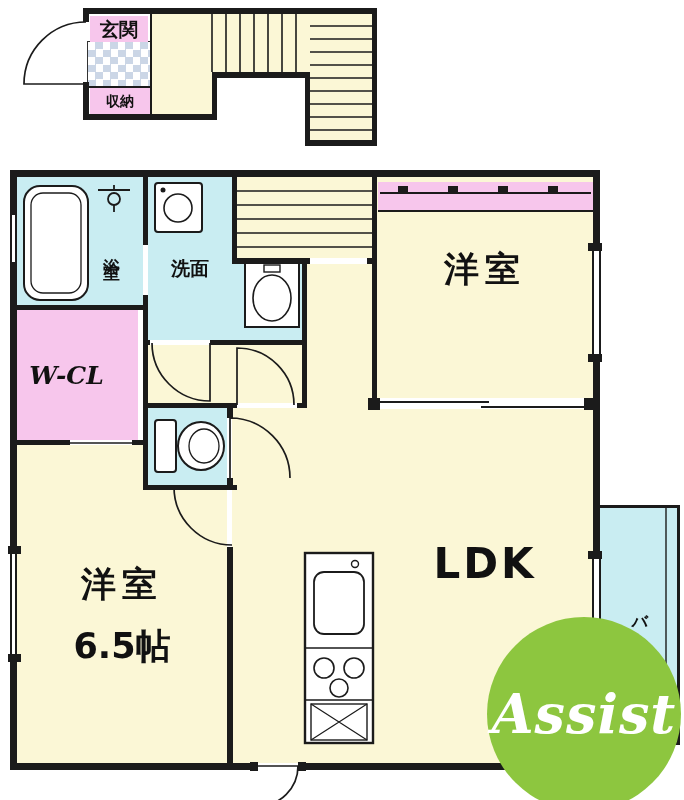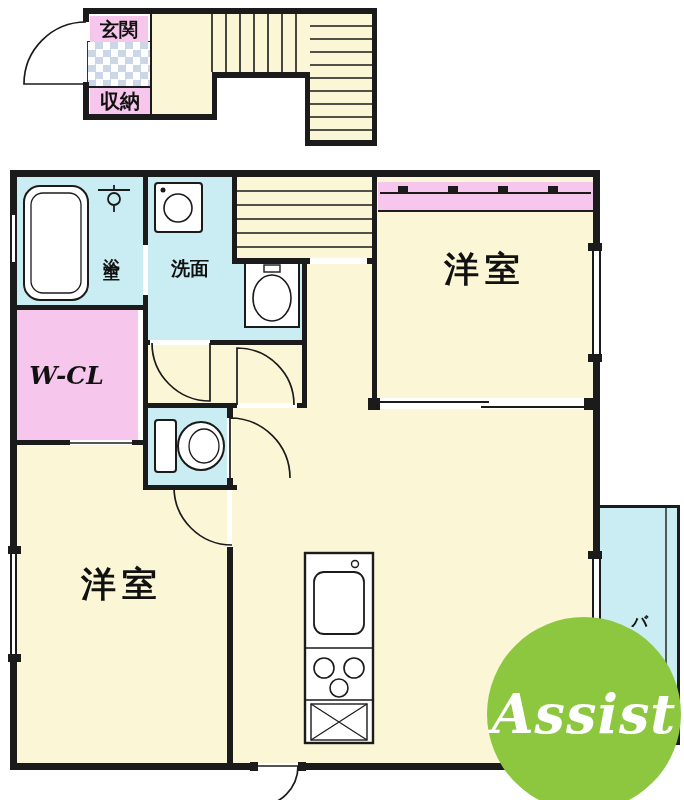--- a/index.html
+++ b/index.html
@@ -185,27 +185,29 @@
   <div class="wall z4" style="left:584px;top:398px;width:9px;height:12px;"></div>
 
   <div class="line z4" style="left:380px;top:192px;width:211px;height:2px;"></div>
   <div class="wall z4" style="left:398px;top:186px;width:10px;height:8px;"></div>
   <div class="wall z4" style="left:448px;top:186px;width:10px;height:8px;"></div>
   <div class="wall z4" style="left:498px;top:186px;width:10px;height:8px;"></div>
   <div class="wall z4" style="left:548px;top:186px;width:10px;height:8px;"></div>
   <div class="line z4" style="left:378px;top:210px;width:215px;height:2px;"></div>
 
   <div class="lbl pink z5" style="left:90px;top:16px;width:58px;height:26px;font-size:19px;line-height:26px;">玄関</div>
-  <div class="lbl pink z5" style="left:90px;top:88px;width:60px;height:26px;font-size:20px;line-height:26px;font-family:Liberation Serif, serif;">収納</div>
+  <div class="lbl pink z5" style="left:90px;top:88px;width:60px;height:26px;font-size:14px;line-height:26px;">収納</div>
   <div class="lbl vtext z5" style="left:100px;top:212px;width:24px;height:76px;font-size:17px;letter-spacing:6px;">浴室</div>
   <div class="lbl z5" style="left:146px;top:252px;width:88px;height:68px;font-size:19px;line-height:32px;">
     <span style="display:block;">洗面</span>
   </div>
   <div class="lbl wcl-label z5" style="left:17px;top:358px;width:99px;height:36px;font-size:25px;line-height:36px;">W-CL</div>
   <div class="lbl z5" style="left:377px;top:248px;width:216px;height:42px;font-size:35px;line-height:42px;letter-spacing:6px;">洋室</div>
   <div class="lbl z5" style="left:17px;top:562px;width:210px;height:44px;font-size:35px;line-height:44px;letter-spacing:6px;">洋室</div>
+  <div class="lbl z5" style="left:17px;top:624px;width:210px;height:44px;font-size:35px;line-height:44px;">6.5帖</div>
+  <div class="lbl z5" style="left:380px;top:540px;width:210px;height:48px;font-size:42px;line-height:48px;letter-spacing:3px;">LDK</div>
   <div class="lbl vtext z5" style="left:626px;top:552px;width:24px;height:190px;font-size:16px;letter-spacing:3px;">バルコニー</div>
 
   <div class="logo">
     <span>Assist</span>
   </div>
 
 </div>
 
 </body></html>

